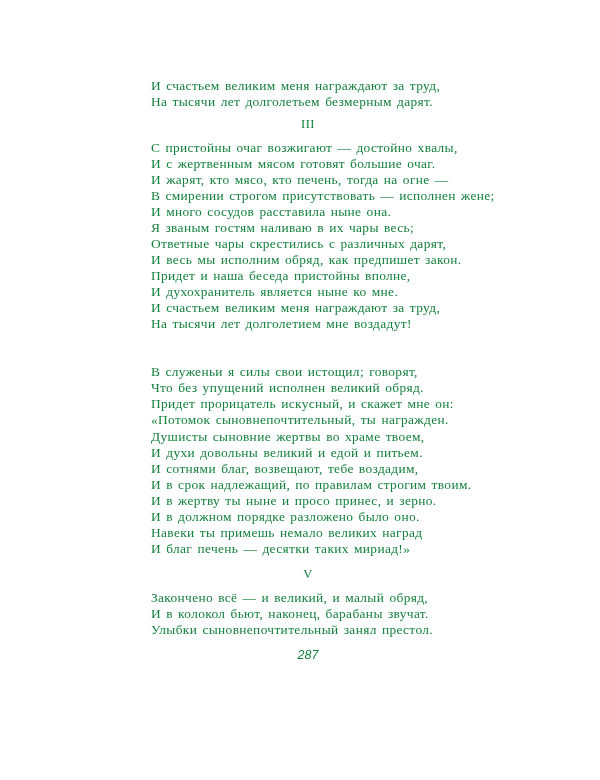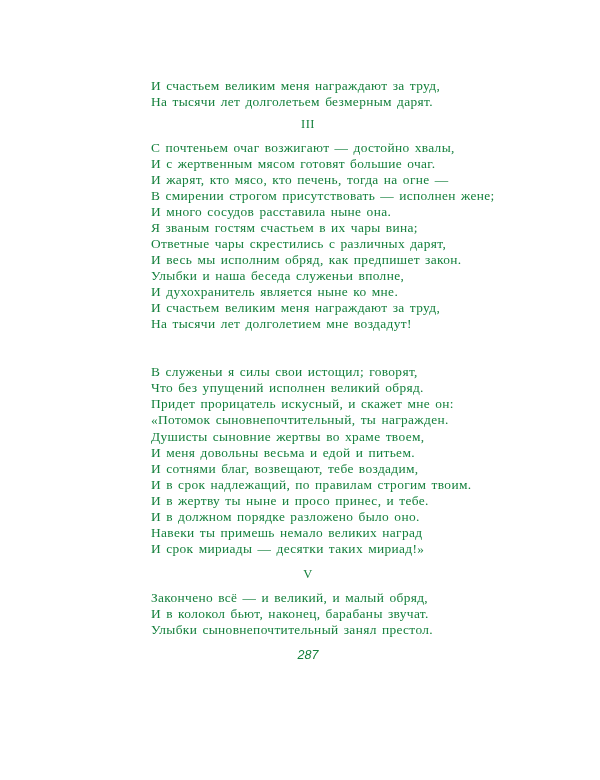--- a/index.html
+++ b/index.html
@@ -29,47 +29,47 @@
 
 <div class="page">
 
   <div>
     <div class="line" style="top:78px">И счастьем великим меня награждают за труд,</div>
     <div class="line" style="top:94px">На тысячи лет долголетьем безмерным дарят.</div>
   </div>
 
   <div class="numeral" style="top:116px">III</div>
   <div>
-    <div class="line" style="top:140px">С почтеньем очаг возжигают — достойно хвалы,</div>
+    <div class="line" style="top:140px">С пристойны очаг возжигают — достойно хвалы,</div>
     <div class="line" style="top:156px">И с жертвенным мясом готовят большие очаг.</div>
     <div class="line" style="top:172px">И жарят, кто мясо, кто печень, тогда на огне —</div>
     <div class="line" style="top:188px">В смирении строгом присутствовать — исполнен жене;</div>
     <div class="line" style="top:204px">И много сосудов расставила ныне она.</div>
-    <div class="line" style="top:220px">Я званым гостям счастьем в их чары вина;</div>
+    <div class="line" style="top:220px">Я званым гостям наливаю в их чары весь;</div>
     <div class="line" style="top:236px">Ответные чары скрестились с различных дарят,</div>
     <div class="line" style="top:252px">И весь мы исполним обряд, как предпишет закон.</div>
-    <div class="line" style="top:268px">Улыбки и наша беседа служеньи вполне,</div>
+    <div class="line" style="top:268px">Придет и наша беседа пристойны вполне,</div>
     <div class="line" style="top:284px">И духохранитель является ныне ко мне.</div>
     <div class="line" style="top:300px">И счастьем великим меня награждают за труд,</div>
     <div class="line" style="top:316px">На тысячи лет долголетием мне воздадут!</div>
   </div>
 
   <div>
     <div class="line" style="top:364px">В служеньи я силы свои истощил; говорят,</div>
     <div class="line" style="top:380px">Что без упущений исполнен великий обряд.</div>
     <div class="line" style="top:396px">Придет прорицатель искусный, и скажет мне он:</div>
     <div class="line" style="top:412px">«Потомок сыновнепочтительный, ты награжден.</div>
     <div class="line" style="top:429px">Душисты сыновние жертвы во храме твоем,</div>
-    <div class="line" style="top:445px">И меня довольны весьма и едой и питьем.</div>
+    <div class="line" style="top:445px">И духи довольны великий и едой и питьем.</div>
     <div class="line" style="top:461px">И сотнями благ, возвещают, тебе воздадим,</div>
     <div class="line" style="top:477px">И в срок надлежащий, по правилам строгим твоим.</div>
-    <div class="line" style="top:493px">И в жертву ты ныне и просо принес, и тебе.</div>
+    <div class="line" style="top:493px">И в жертву ты ныне и просо принес, и зерно.</div>
     <div class="line" style="top:509px">И в должном порядке разложено было оно.</div>
     <div class="line" style="top:525px">Навеки ты примешь немало великих наград</div>
-    <div class="line" style="top:541px">И срок мириады — десятки таких мириад!»</div>
+    <div class="line" style="top:541px">И благ печень — десятки таких мириад!»</div>
   </div>
 
   <div class="numeral" style="top:566px">V</div>
   <div>
     <div class="line" style="top:590px">Закончено всё — и великий, и малый обряд,</div>
     <div class="line" style="top:606px">И в колокол бьют, наконец, барабаны звучат.</div>
     <div class="line" style="top:622px">Улыбки сыновнепочтительный занял престол.</div>
   </div>
 
   <div class="pnum" style="top:647px">287</div>

